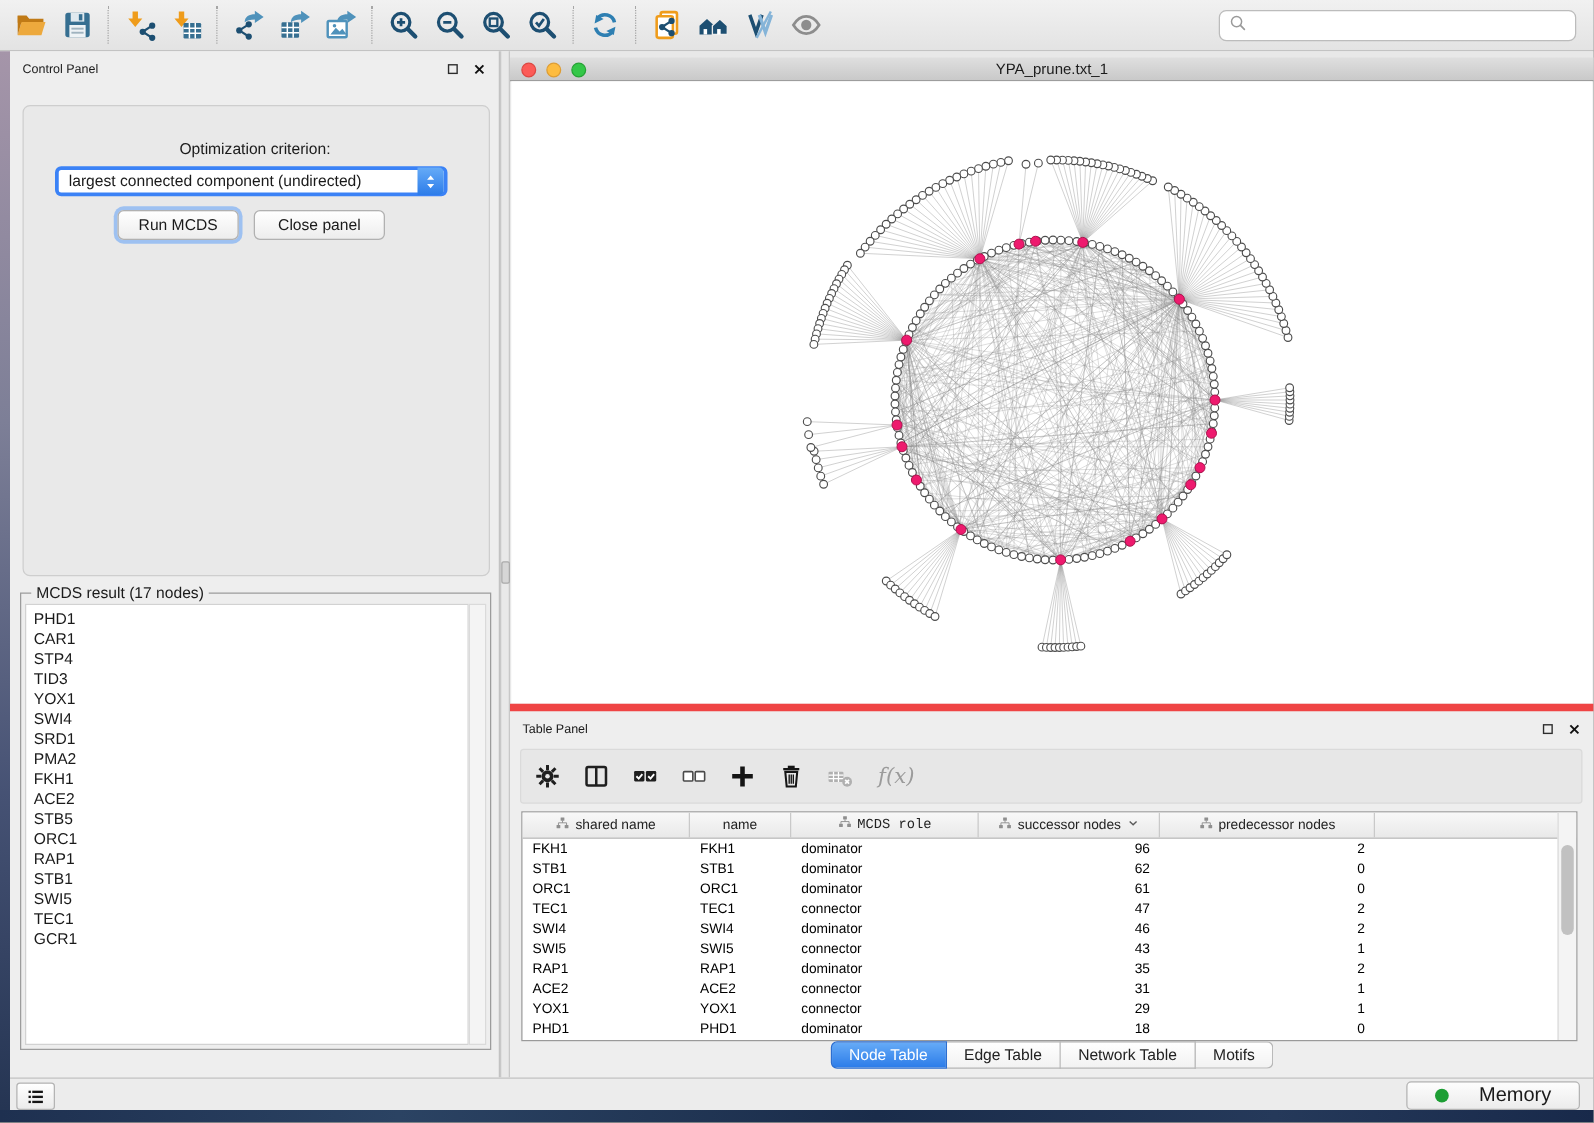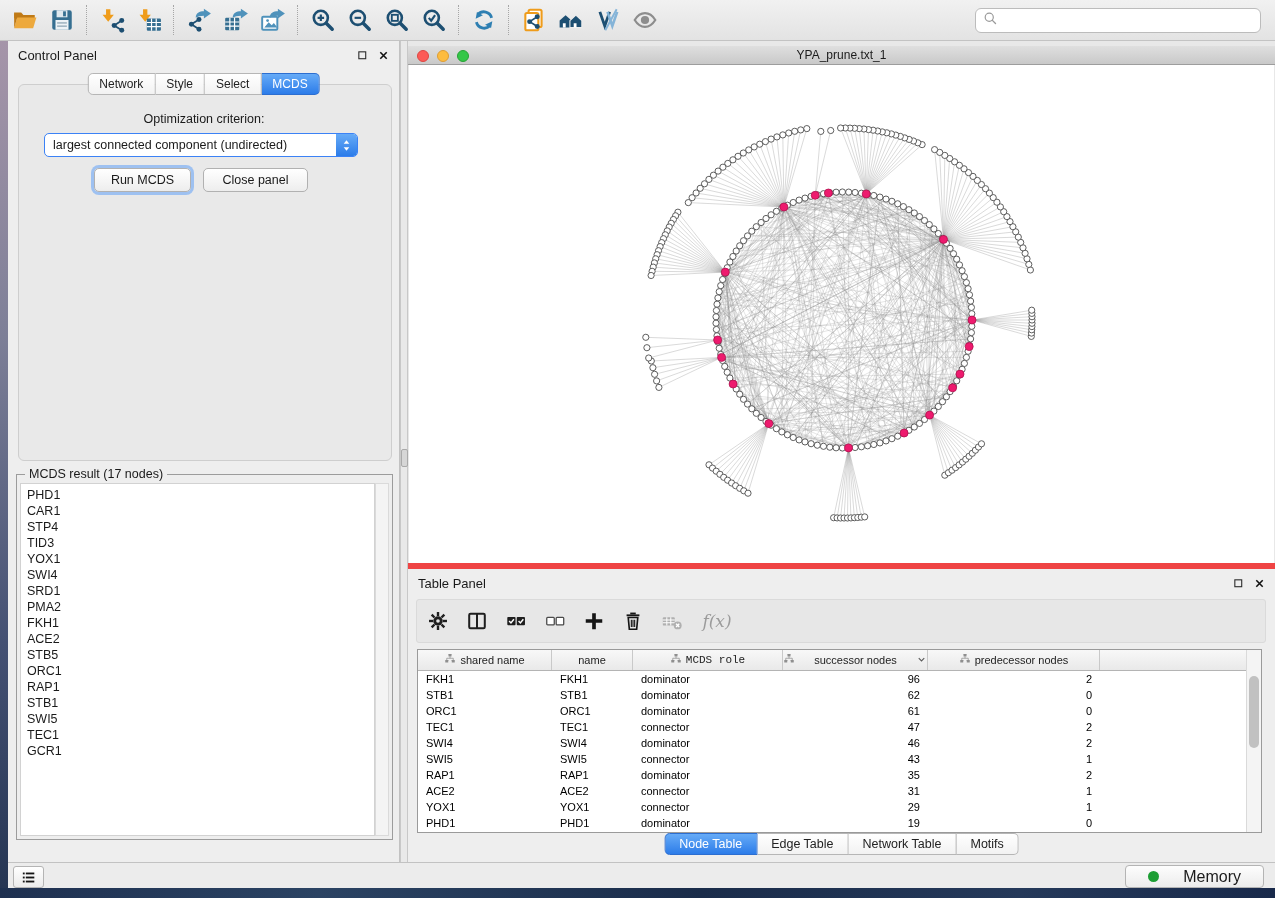--- a/index.html
+++ b/index.html
@@ -16,34 +16,34 @@
                padding-left:7px;box-sizing:border-box;}
   .search-wrap input{border:none;outline:none;flex:1;font-size:12px;background:transparent;height:20px;}
   
   .desktop-left{position:absolute;left:0;top:41px;width:8px;height:847px;
                 background:linear-gradient(#a595a9,#7d7f97 35%,#465274 70%,#253553);}
   .desktop-bottom{position:absolute;left:0;top:888px;width:1275px;height:10px;
                   background:linear-gradient(90deg,#1e3050,#2b4363 25%,#1a2c4a 55%,#25395a 80%,#18294a);}
   
   .control-panel{position:absolute;left:8px;top:41px;width:392px;height:821px;background:#eeeeee;
                  border-right:1px solid #c2c2c2;box-sizing:border-box;}
-  .panel-head{height:28px;display:flex;align-items:center;padding:0 10px;font-size:13px;}
+  .panel-head{height:28px;display:flex;align-items:center;padding:0 10px;font-size:10px;}
   .panel-head .spacer{flex:1;}
   .mini-btn{margin-left:10px;display:flex;align-items:center;}
   .cp-tabs{position:absolute;left:50%;transform:translateX(-50%);top:32px;display:flex;z-index:3;}
   .seg{font-size:12px;padding:3px 11px;background:linear-gradient(#ffffff,#f2f2f2);
        border:1px solid #b6b6b6;border-left:none;color:#222;white-space:nowrap;}
   .seg:first-child{border-left:1px solid #b6b6b6;border-radius:5px 0 0 5px;}
   .seg:last-child{border-radius:0 5px 5px 0;}
   .seg.active{background:linear-gradient(#66abf7,#2c7ce9);color:#fff;border-color:#2c6ed0;}
   .cp-box{position:absolute;left:10px;top:43px;width:372px;height:375px;background:#e9e9e9;
           border:1px solid #cecece;border-radius:6px;}
   .opt-label{position:absolute;left:0;top:71px;width:392px;text-align:center;font-size:12.5px;}
   .dropdown{position:absolute;left:36px;top:92px;width:314px;height:24px;background:#fff;
-            border:1px solid #3b82f6;border-radius:5px;display:flex;align-items:center;box-sizing:border-box;}
+            border:3px solid #3b82f6;border-radius:5px;display:flex;align-items:center;box-sizing:border-box;}
   .dropdown .val{flex:1;font-size:12.5px;padding-left:8px;white-space:nowrap;overflow:hidden;}
   .dropdown .step{width:21px;height:22px;background:linear-gradient(#66abf7,#2c7ce9);
                   border-radius:0 4px 4px 0;display:flex;align-items:center;justify-content:center;}
   .btn{position:absolute;height:24px;background:linear-gradient(#ffffff,#ededed);
        border:1px solid #b1b1b1;border-radius:5px;font-size:12.5px;display:flex;align-items:center;
        justify-content:center;box-sizing:border-box;}
   #run-btn{left:86px;top:127px;width:97px;box-shadow:0 0 0 3px rgba(96,160,248,.55);}
   #close-btn{left:195px;top:127px;width:105px;}
   .result-box{position:absolute;left:8px;top:433px;width:375px;height:364px;
               border:1px solid #9c9c9c;background:#eee;}
@@ -266,26 +266,20 @@
           <svg width="11" height="11" viewBox="0 0 24 24">
             <rect x="4" y="4" width="15" height="15" fill="none" stroke="#2c2c2c" stroke-width="2.4"></rect>
           </svg>
         </span>
       <span class="mini-btn" id="cp-close">
           <svg width="11" height="11" viewBox="0 0 24 24">
             <path d="M5 5l14 14M19 5L5 19" stroke="#111" stroke-width="3.4"></path>
           </svg>
         </span>
     </div>
-    <div class="cp-tabs" id="cp-tabs">
-        <div class="seg">Network</div>
-        <div class="seg">Style</div>
-        <div class="seg">Select</div>
-        <div class="seg active">MCDS</div>
-      </div>
     <div class="cp-box"></div>
     <div class="opt-label">Optimization criterion:</div>
     <div class="dropdown">
       <span class="val">largest connected component (undirected)</span>
       <span class="step" id="dd-step">
           <svg width="13" height="13" viewBox="0 0 24 24">
             <path d="M12 2.5l5.2 6.2H6.8zM12 21.5l5.2-6.2H6.8z" fill="#fff"></path>
           </svg>
         </span>
     </div>
@@ -720,21 +714,21 @@
             <span><svg width="12" height="12" viewBox="0 0 24 24">
                 <g fill="#8f8f8f">
                   <rect x="9" y="2" width="6" height="5" rx="0.5"></rect>
                   <rect x="2.5" y="14" width="6" height="5" rx="0.5"></rect>
                   <rect x="15.5" y="14" width="6" height="5" rx="0.5"></rect>
                 </g>
                 <path d="M12 7v3.5M5.5 14v-3.5h13V14" fill="none" stroke="#8f8f8f" stroke-width="1.5"></path>
               </svg></span>
             <span>MCDS role</span>
           </div>
-          <div class="th" style="width: 145px; justify-content: space-between;">
+          <div class="th" style="width: 145px;">
             <span><svg width="12" height="12" viewBox="0 0 24 24">
                 <g fill="#8f8f8f">
                   <rect x="9" y="2" width="6" height="5" rx="0.5"></rect>
                   <rect x="2.5" y="14" width="6" height="5" rx="0.5"></rect>
                   <rect x="15.5" y="14" width="6" height="5" rx="0.5"></rect>
                 </g>
                 <path d="M12 7v3.5M5.5 14v-3.5h13V14" fill="none" stroke="#8f8f8f" stroke-width="1.5"></path>
               </svg></span>
             <span>successor nodes</span>
             <span><svg width="11" height="11" viewBox="0 0 24 24">
@@ -814,21 +808,21 @@
             <div class="td" style="width: 134px;">YOX1</div>
             <div class="td" style="width: 81px;">YOX1</div>
             <div class="td" style="width: 150px;">connector</div>
             <div class="td num" style="width: 145px;">29</div>
             <div class="td num" style="width: 172px;">1</div>
           </div>
           <div class="trow">
             <div class="td" style="width: 134px;">PHD1</div>
             <div class="td" style="width: 81px;">PHD1</div>
             <div class="td" style="width: 150px;">dominator</div>
-            <div class="td num" style="width: 145px;">19</div>
+            <div class="td num" style="width: 145px;">18</div>
             <div class="td num" style="width: 172px;">0</div>
           </div>
         </div>
       <div class="tbl-scroll">
         <div class="tbl-thumb"></div>
       </div>
     </div>
     <div class="tp-tabs" id="tp-tabs">
         <div class="seg active">Node Table</div>
         <div class="seg">Edge Table</div>

